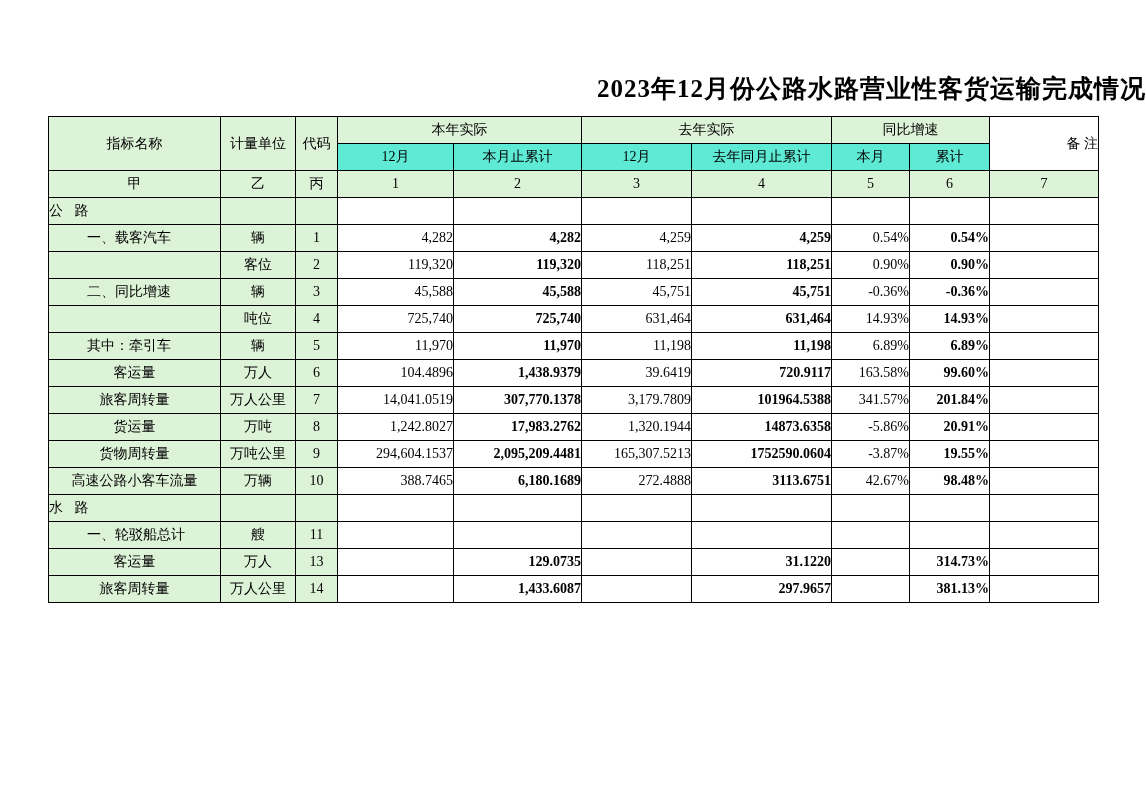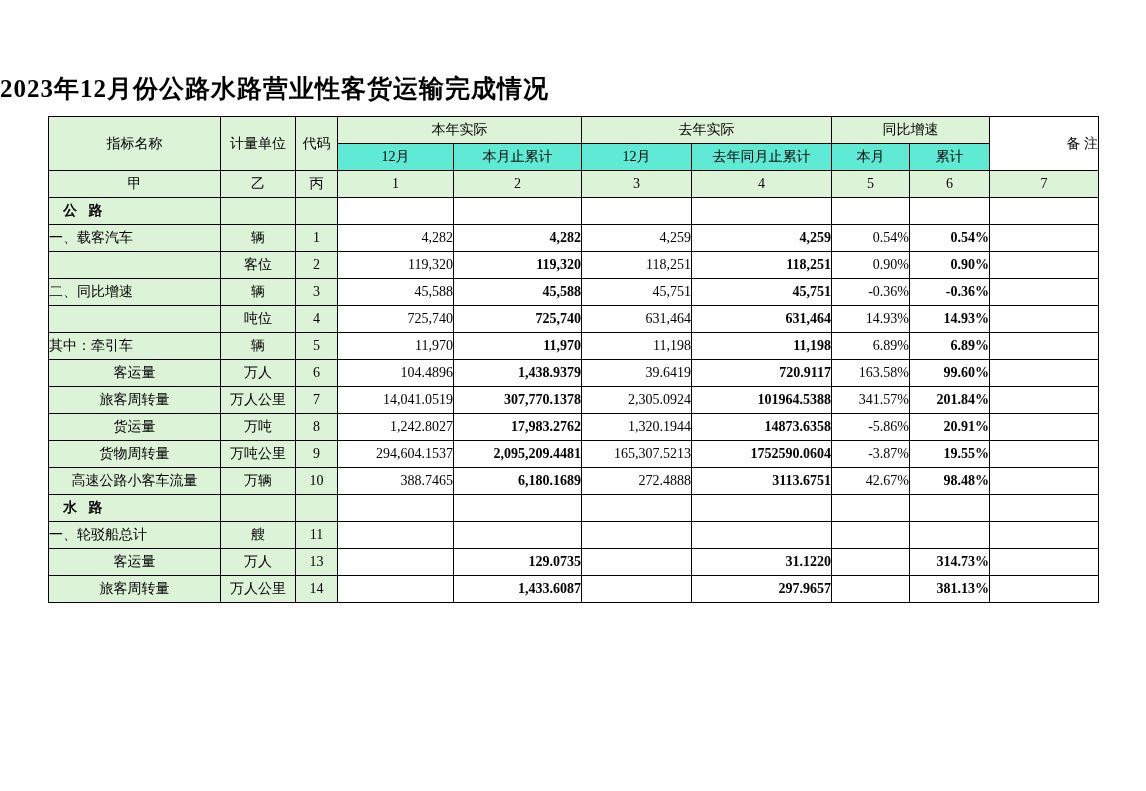--- a/index.html
+++ b/index.html
@@ -15,21 +15,21 @@
     color: #000000;
     overflow: hidden;
   }
   .page {
     position: relative;
     width: 1146px;
     height: 791px;
     box-sizing: border-box;
   }
   .doc-title {
-    text-align: left;
+    text-align: right;
     font-size: 25px;
     font-weight: bold;
     letter-spacing: 1px;
     margin-top: 72px;
     font-family: "Liberation Serif", "DejaVu Serif", serif;
   }
   .unit-line {
     margin-top: 38px;
     margin-left: 48px;
     font-size: 15px;
@@ -74,25 +74,25 @@
     font-size: 14px;
   }
   .lbl {
     background: #ddf3d8;
     text-align: center;
     font-size: 15px;
     height: 28px;
   }
   .lbl.indent {
     text-align: left;
+    padding-left: 38px;
   }
   .lbl.section {
     text-align: left;
-    padding-left: 14px;
-    font-weight: bold;
+    font-weight: normal;
     letter-spacing: 4px;
   }
   .unit {
     background: #ddf3d8;
     text-align: center;
     font-size: 14px;
   }
   .code {
     background: #ddf3d8;
     text-align: center;
@@ -267,21 +267,21 @@
           <td class="val">163.58%</td>
           <td class="val bold">99.60%</td>
           <td class="remark"></td>
         </tr>
         <tr>
           <td class="lbl">旅客周转量</td>
           <td class="unit">万人公里</td>
           <td class="code">7</td>
           <td class="val">14,041.0519</td>
           <td class="val bold">307,770.1378</td>
-          <td class="val">2,305.0924</td>
+          <td class="val">3,179.7809</td>
           <td class="val bold">101964.5388</td>
           <td class="val">341.57%</td>
           <td class="val bold">201.84%</td>
           <td class="remark"></td>
         </tr>
         <tr>
           <td class="lbl">货运量</td>
           <td class="unit">万吨</td>
           <td class="code">8</td>
           <td class="val">1,242.8027</td>

